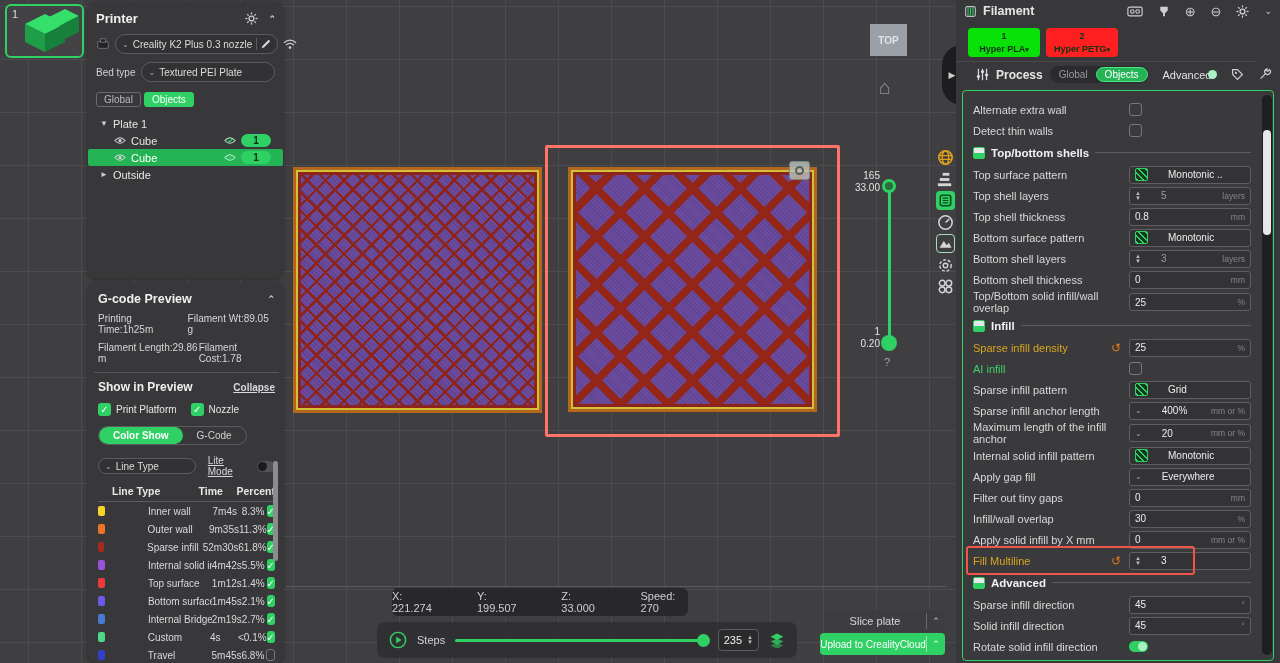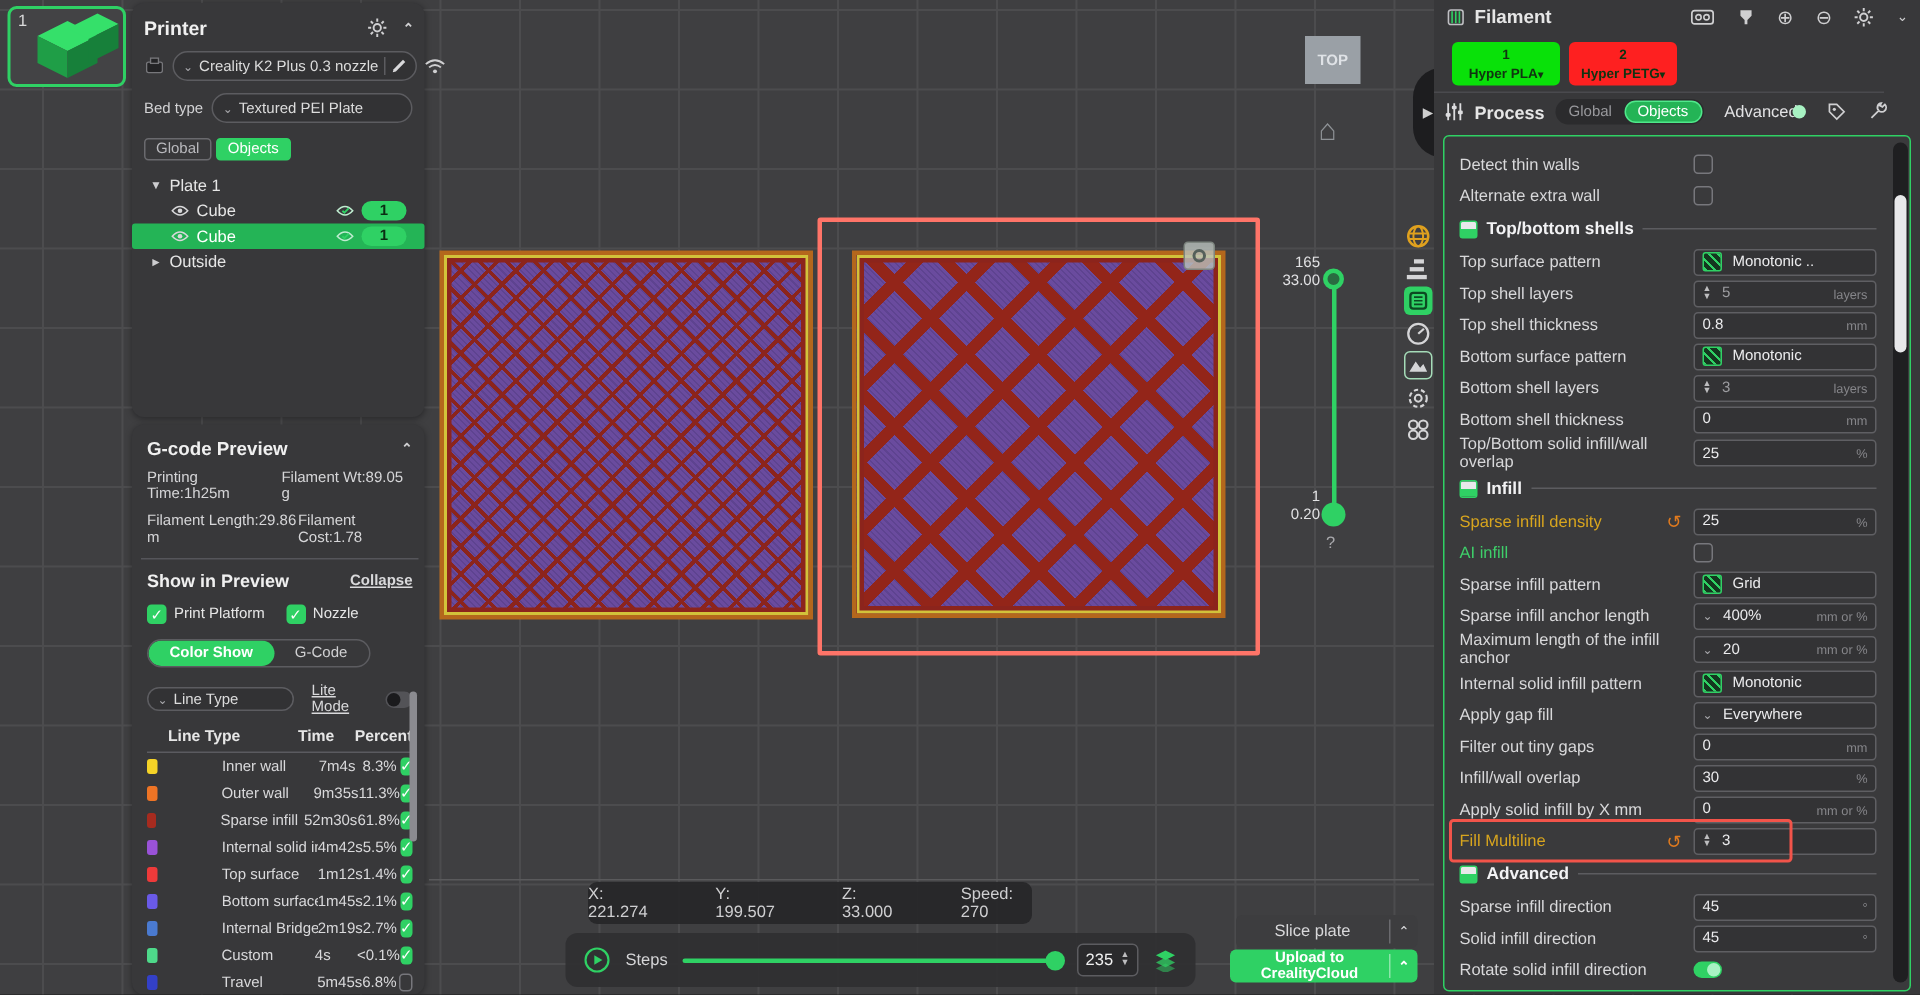--- a/index.html
+++ b/index.html
@@ -116,51 +116,51 @@
   #steps-track{ position:relative; flex:1; height:3px; background:#2fd164; border-radius:2px; }
   #steps-handle{ position:absolute; right:-2px; top:-5px; width:13px; height:13px; background:#2fd164; border-radius:50%; }
   #steps-num{ display:flex; align-items:center; background:#2a2a2c; border:1px solid #5c5c60; border-radius:4px;
     height:22px; padding:0 5px; gap:5px; font-size:11px; color:#f0f0f0; }
   .spin-arrows{ display:flex; flex-direction:column; font-size:6px; line-height:5px; color:#bdbdbf; }
 
   
   #slice-btn{ position:absolute; left:824px; top:610px; width:121px; height:22px; background:#3d3d3f; border-radius:4px;
     display:flex; align-items:center; font-size:11px; color:#d8d8da; }
   #upload-btn{ position:absolute; left:820px; top:633px; width:125px; height:22px; background:#2fd164; border-radius:4px;
-    display:flex; align-items:center; font-size:10px; font-weight:bold; color:#fff; }
+    display:flex; align-items:center; font-size:10px; font-weight:normal; color:#fff; }
   .btn-main{ flex:1; text-align:center; }
   .btn-sep{ width:1px; height:70%; background:rgba(255,255,255,.45); }
   .btn-caret{ width:18px; text-align:center; font-size:9px; }
 
   
   #right-panel{ position:absolute; left:956px; top:0; width:324px; height:663px; background:#38383a; }
   #filament-hdr{ display:flex; align-items:center; height:22px; padding:0 8px; gap:6px; }
   #filament-hdr .spacer{ flex:1; }
   #filament-hdr .h-ic{ color:#cfcfd1; }
   .swatch{ position:absolute; top:28px; width:72px; height:29px; border-radius:4px; text-align:center;
     font-size:9px; font-weight:bold; color:#113311; line-height:13px; padding-top:2px; }
   #proc-row{ position:absolute; left:0; top:61px; width:300px; height:26px; display:flex; align-items:center;
-    padding:0 7px; gap:7px; border-top:1px solid #4a4a4e; }
+    padding:0 20px; gap:7px; border-top:1px solid #4a4a4e; }
   #proc-tabs{ display:flex; align-items:center; background:#2b2b2d; border-radius:10px; padding:1px; }
   #proc-tabs .g{ font-size:10px; color:#99999d; padding:1px 8px; }
   #proc-tabs .o{ font-size:10px; color:#fff; background:#24b456; border:1px solid #4fe88a; border-radius:9px; padding:1px 8px; }
   #adv-label{ font-size:11px; color:#e2e2e4; }
 
   
   #settings{ position:absolute; left:6px; top:90px; width:312px; height:571px; border:1px solid #2fd164;
     border-radius:4px; background:#3a3a3c; padding:8px 22px 0 10px; overflow:hidden; }
   #set-scrolltrack{ position:absolute; right:8px; top:95px; width:10px; height:560px; background:#1f1f21; border-radius:5px; }
   #set-scrollthumb{ position:absolute; right:9px; top:130px; width:8px; height:105px; background:#e8e8ea; border-radius:4px; }
   .s-row{ display:flex; align-items:center; min-height:21px; gap:4px; position:relative; }
   .s-row .lbl{ flex:1; font-size:11px; color:#d8d8da; line-height:12px; padding-right:4px; }
   .s-row .lbl.gold{ color:#d8a51e; }
   .s-row .lbl.green{ color:#3ecf6a; }
   .s-row .revert{ color:#e07a1e; font-size:12px; width:14px; }
   .ctrl{ width:122px; height:18px; border:1px solid #5f5f63; border-radius:3px; background:#333335;
-    display:flex; align-items:center; padding:0 5px; gap:7px; font-size:10px; color:#ececee; }
+    display:flex; align-items:center; padding:0 5px; gap:20px; font-size:10px; color:#ececee; }
   .ctrl .val{ flex:1; }
   .ctrl .unit{ font-size:8.5px; color:#86868a; }
   .ctrl.dim .val{ color:#9d9da1; }
   .pat-ic{ width:13px; height:13px; border:1px solid #2fd164; border-radius:2px; background:
       repeating-linear-gradient(45deg, #2fd164 0 1.5px, #14371f 1.5px 4.5px); }
   .s-section{ display:flex; align-items:center; gap:6px; min-height:23px; font-weight:bold; font-size:11.5px; color:#f2f2f4; }
   .s-section .line{ flex:1; border-top:1px solid #5c5c60; }
   .sec-ic{ width:12px; height:12px; border-radius:2px; border:1px solid #2fd164; background:
       linear-gradient(180deg,#e8e8ea 0 50%, #2fd164 50% 100%); }
   .s-row.hl::before{ content:''; position:absolute; left:-7px; right:56px; top:-4px; bottom:-4px;
@@ -609,27 +609,27 @@
       </span>
       <span class="icon" style="margin-left:8px;">
         <svg width="13" height="13" viewBox="0 0 16 16">
             <path d="M2 13 L8 7 M8 7 a3.5 3.5 0 1 0 5-5 l-2 2 -2-1 1-2 a3.5 3.5 0 0 0 -2 6" fill="none" stroke="#cfcfd1" stroke-width="1.5"></path>
           </svg>
       </span>
     </div>
 
     <div id="settings">
         <div class="s-row">
-          <span class="lbl ">Detect thin walls</span>
+          <span class="lbl ">Alternate extra wall</span>
           <span class="ctrl-wrap">
             <span class="chk off"></span>
           </span>
         </div>
         <div class="s-row">
-          <span class="lbl ">Alternate extra wall</span>
+          <span class="lbl ">Detect thin walls</span>
           <span class="ctrl-wrap">
             <span class="chk off"></span>
           </span>
         </div>
         <div class="s-section">
           <span class="sec-ic"></span>
           <span>Top/bottom shells</span>
           <span class="line"></span>
         </div>
         <div class="s-row">

